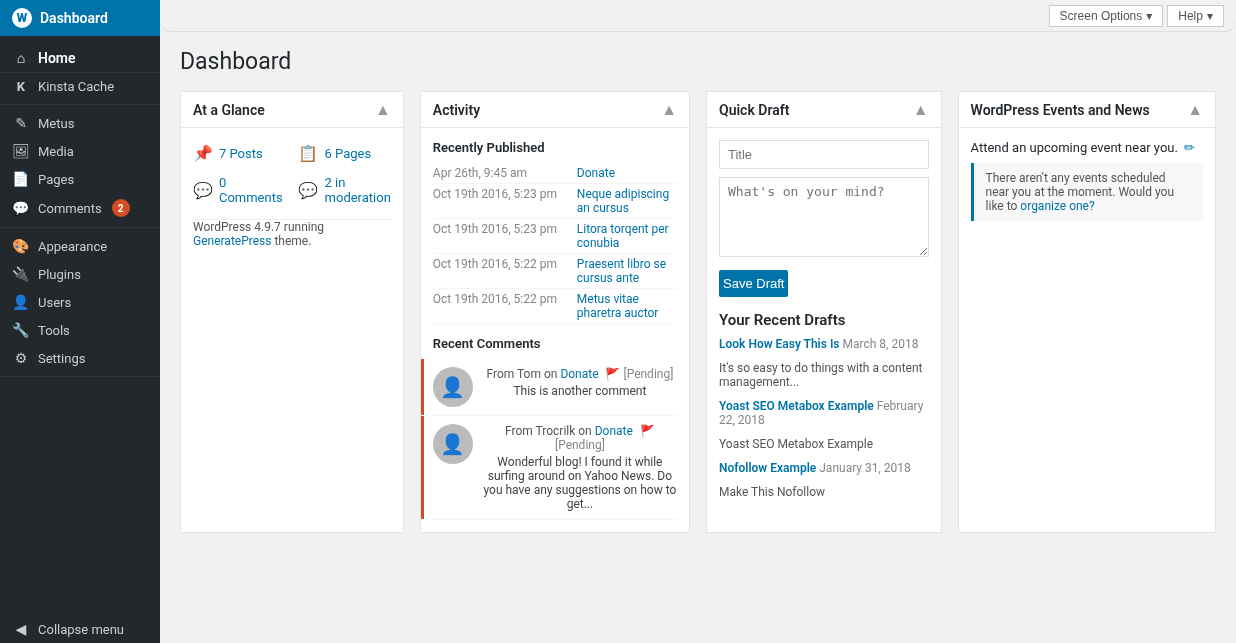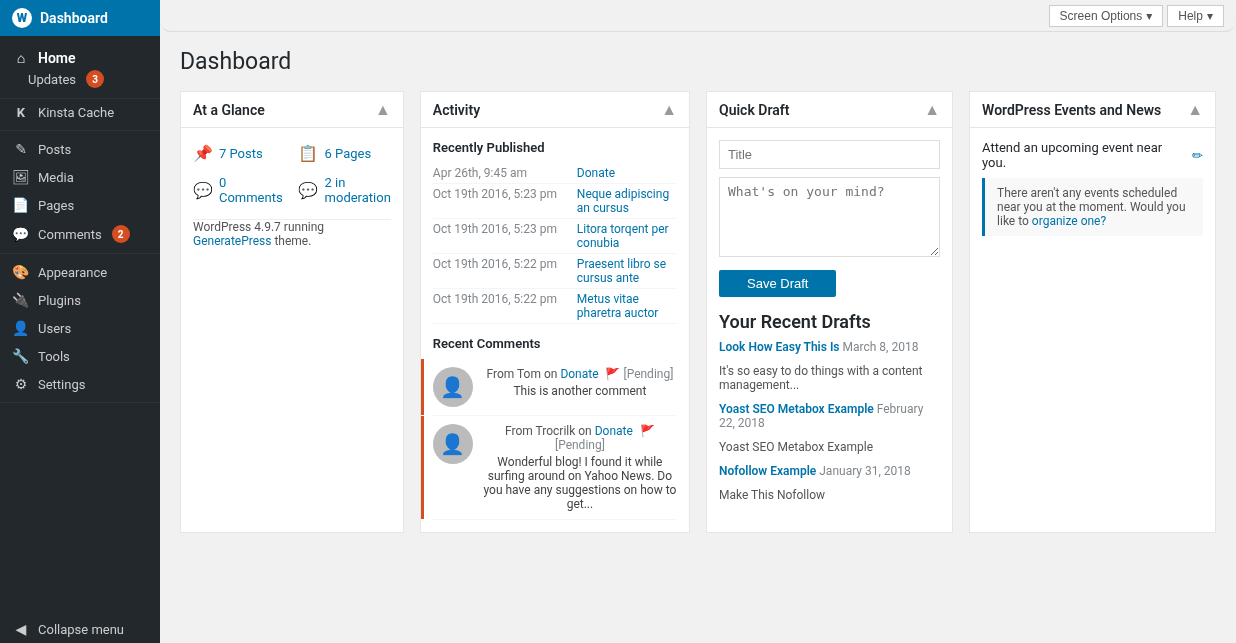--- a/index.html
+++ b/index.html
@@ -210,27 +210,27 @@
       height: 80px;
       resize: vertical;
       margin-bottom: 10px;
       outline: none;
       color: #555;
     }
     .save-draft-btn {
       background: #0073aa;
       color: #fff;
       border: none;
-      padding: 6px 28px;
+      padding: 6px 4px;
       font-size: 13px;
       cursor: pointer;
       border-radius: 2px;
     }
 
-    .recent-drafts-title { font-weight: 600; font-size: 18px; margin: 14px 0 8px; color: #23282d; }
+    .recent-drafts-title { font-weight: 600; font-size: 15px; margin: 14px 0 8px; color: #23282d; }
     .draft-item { margin-bottom: 10px; font-size: 12px; }
     .draft-item a { color: #0073aa; text-decoration: none; font-weight: 600; }
     .draft-date { color: #82878c; font-weight: 400; }
     .draft-excerpt { color: #555; margin-top: 10px; }
 
     
     .events-subtitle { font-size: 13px; color: #23282d; margin-bottom: 8px; display: flex; align-items: center; gap: 6px; }
     .edit-icon { color: #0073aa; cursor: pointer; }
     .events-notice {
       border-left: 3px solid #0073aa;
@@ -248,36 +248,32 @@
   <div class="sidebar-logo">
     <div class="wp-icon">W</div>
     <span>Dashboard</span>
   </div>
 
   <div class="sidebar-section-home">
     <div class="sidebar-item home-item active">
       <span class="sidebar-icon">⌂</span>
       <span>Home</span>
     </div>
-    <div class="sidebar-item updates-item" style="padding-left:28px;">
-      <span>Updates</span>
-      <span class="badge">3</span>
-    </div>
   </div>
 
   <div class="sidebar-item">
     <span class="sidebar-icon" style="font-weight:700;font-size:13px;">K</span>
     <span>Kinsta Cache</span>
   </div>
 
   <div class="sidebar-divider"></div>
 
   <div class="sidebar-item">
     <span class="sidebar-icon">✎</span>
-    <span>Posts</span>
+    <span>Metus</span>
   </div>
   <div class="sidebar-item">
     <span class="sidebar-icon">🖼</span>
     <span>Media</span>
   </div>
   <div class="sidebar-item">
     <span class="sidebar-icon">📄</span>
     <span>Pages</span>
   </div>
   <div class="sidebar-item">

